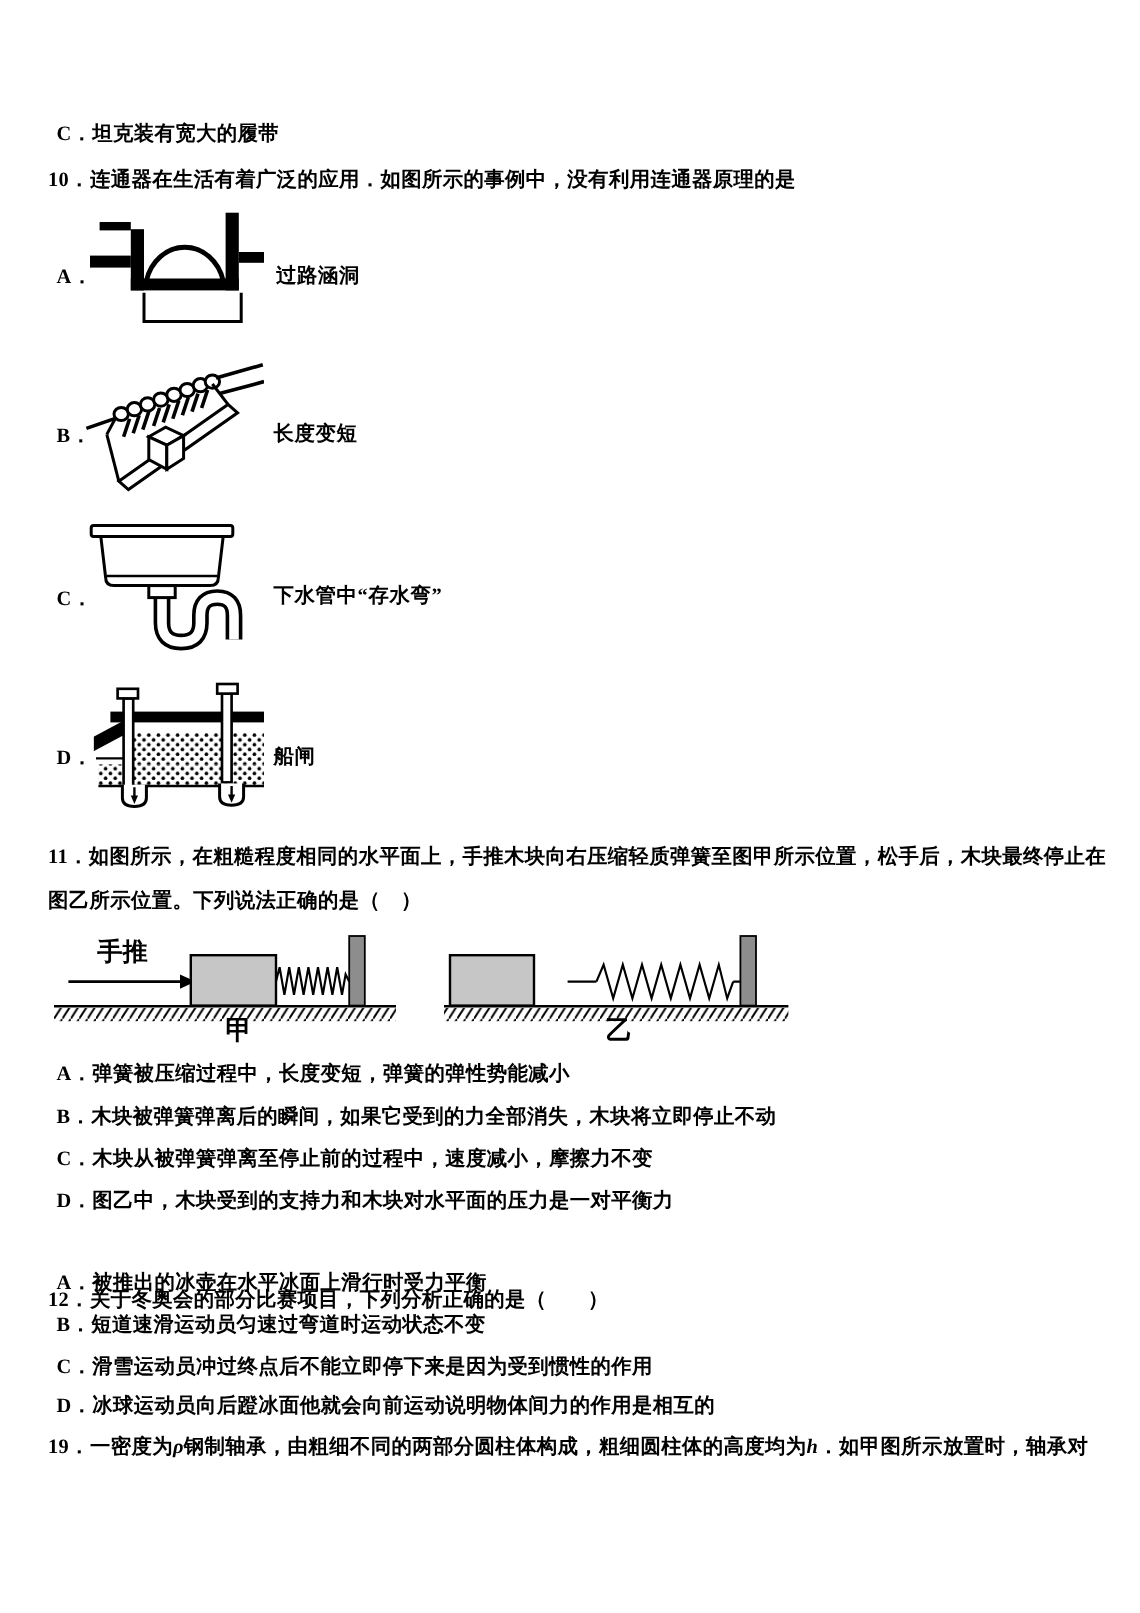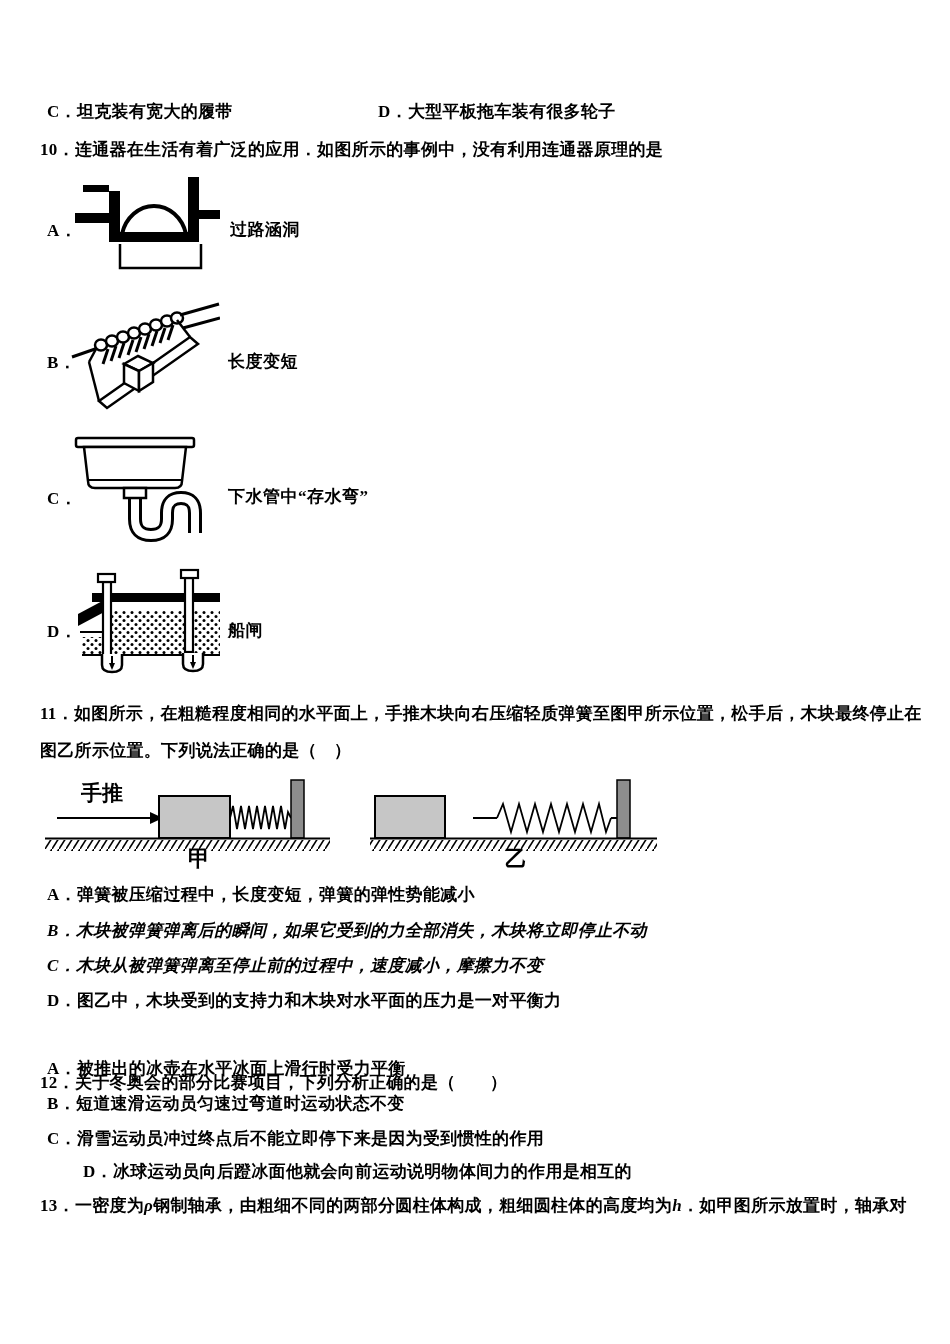--- a/index.html
+++ b/index.html
@@ -14,21 +14,20 @@
   .lbl{position:absolute;font-size:17px;letter-spacing:.5px;}
   .it{font-style:italic;}
   svg text{font-family:"Liberation Serif","DejaVu Serif",serif;font-weight:700;fill:#000;}
 </style>
 </head>
 <body>
 
 <div style="position:absolute;inset:0;">
 
   <div class="t" style="left:47px;top:101px;text-align:center;">C．坦克装有宽大的履带</div>
-  <div class="t" style="left:378px;top:101px;">D．大型平板拖车装有很多轮子</div>
 
   <div class="t" style="left:40px;top:139px;">10．连通器在生活有着广泛的应用．如图所示的事例中，没有利用连通器原理的是</div>
 
   <div class="lbl" style="left:47px;top:219px;">A．</div>
   <svg class="fig" style="left:75px;top:177px;" width="145" height="95" viewBox="0 0 145 95">
     <rect x="8" y="8" width="26" height="7" fill="#000"></rect>
     <rect x="0" y="36" width="34" height="10" fill="#000"></rect>
     <rect x="34" y="14" width="11" height="51" fill="#000"></rect>
     <rect x="113" y="0" width="11" height="65" fill="#000"></rect>
     <rect x="124" y="33" width="21" height="9" fill="#000"></rect>
@@ -142,27 +141,27 @@
     <line x1="428" y1="46" x2="452" y2="46" stroke="#000" stroke-width="2"></line>
     <polyline points="452,46 458,32 466,60 474,32 482,60 490,32 498,60 506,32 514,60 522,32 530,60 538,32 546,60 554,32 561,60 566,46" fill="none" stroke="#000" stroke-width="1.8"></polyline>
     <line x1="566" y1="46" x2="573" y2="46" stroke="#000" stroke-width="2"></line>
     <rect x="572" y="8" width="13" height="58" fill="#8d8d8d" stroke="#000" stroke-width="1.5"></rect>
     <line x1="325" y1="66.5" x2="612" y2="66.5" stroke="#000" stroke-width="2.2"></line>
     <rect x="325" y="68" width="287" height="11" fill="url(#hatch)"></rect>
     <text x="460" y="94" font-size="22">乙</text>
   </svg>
 
   <div class="t" style="left:47px;top:884px;">A．弹簧被压缩过程中，长度变短，弹簧的弹性势能减小</div>
-  <div class="t" style="left:47px;top:920px;font-style:italic;">B．木块被弹簧弹离后的瞬间，如果它受到的力全部消失，木块将立即停止不动</div>
-  <div class="t" style="left:47px;top:955px;font-style:italic;">C．木块从被弹簧弹离至停止前的过程中，速度减小，摩擦力不变</div>
+  <div class="t" style="left:47px;top:920px;">B．木块被弹簧弹离后的瞬间，如果它受到的力全部消失，木块将立即停止不动</div>
+  <div class="t" style="left:47px;top:955px;">C．木块从被弹簧弹离至停止前的过程中，速度减小，摩擦力不变</div>
   <div class="t" style="left:47px;top:990px;">D．图乙中，木块受到的支持力和木块对水平面的压力是一对平衡力</div>
 
   <div class="t" style="left:40px;top:1072px;">12．关于冬奥会的部分比赛项目，下列分析正确的是（　　）</div>
   <div class="t" style="left:47px;top:1058px;">A．被推出的冰壶在水平冰面上滑行时受力平衡</div>
   <div class="t" style="left:47px;top:1093px;">B．短道速滑运动员匀速过弯道时运动状态不变</div>
   <div class="t" style="left:47px;top:1128px;">C．滑雪运动员冲过终点后不能立即停下来是因为受到惯性的作用</div>
-  <div class="t" style="left:47px;top:1161px;margin-left:36px;">D．冰球运动员向后蹬冰面他就会向前运动说明物体间力的作用是相互的</div>
+  <div class="t" style="left:47px;top:1161px;">D．冰球运动员向后蹬冰面他就会向前运动说明物体间力的作用是相互的</div>
 
   <div class="t" style="left:40px;top:1195px;">
-    <span>13．一密度为</span><span class="it">ρ</span><span>钢制轴承，由粗细不同的两部分圆柱体构成，粗细圆柱体的高度均为</span><span class="it">h</span><span>．如甲图所示放置时，轴承对</span>
+    <span>19．一密度为</span><span class="it">ρ</span><span>钢制轴承，由粗细不同的两部分圆柱体构成，粗细圆柱体的高度均为</span><span class="it">h</span><span>．如甲图所示放置时，轴承对</span>
   </div>
 
 </div>
 
 </body></html>

